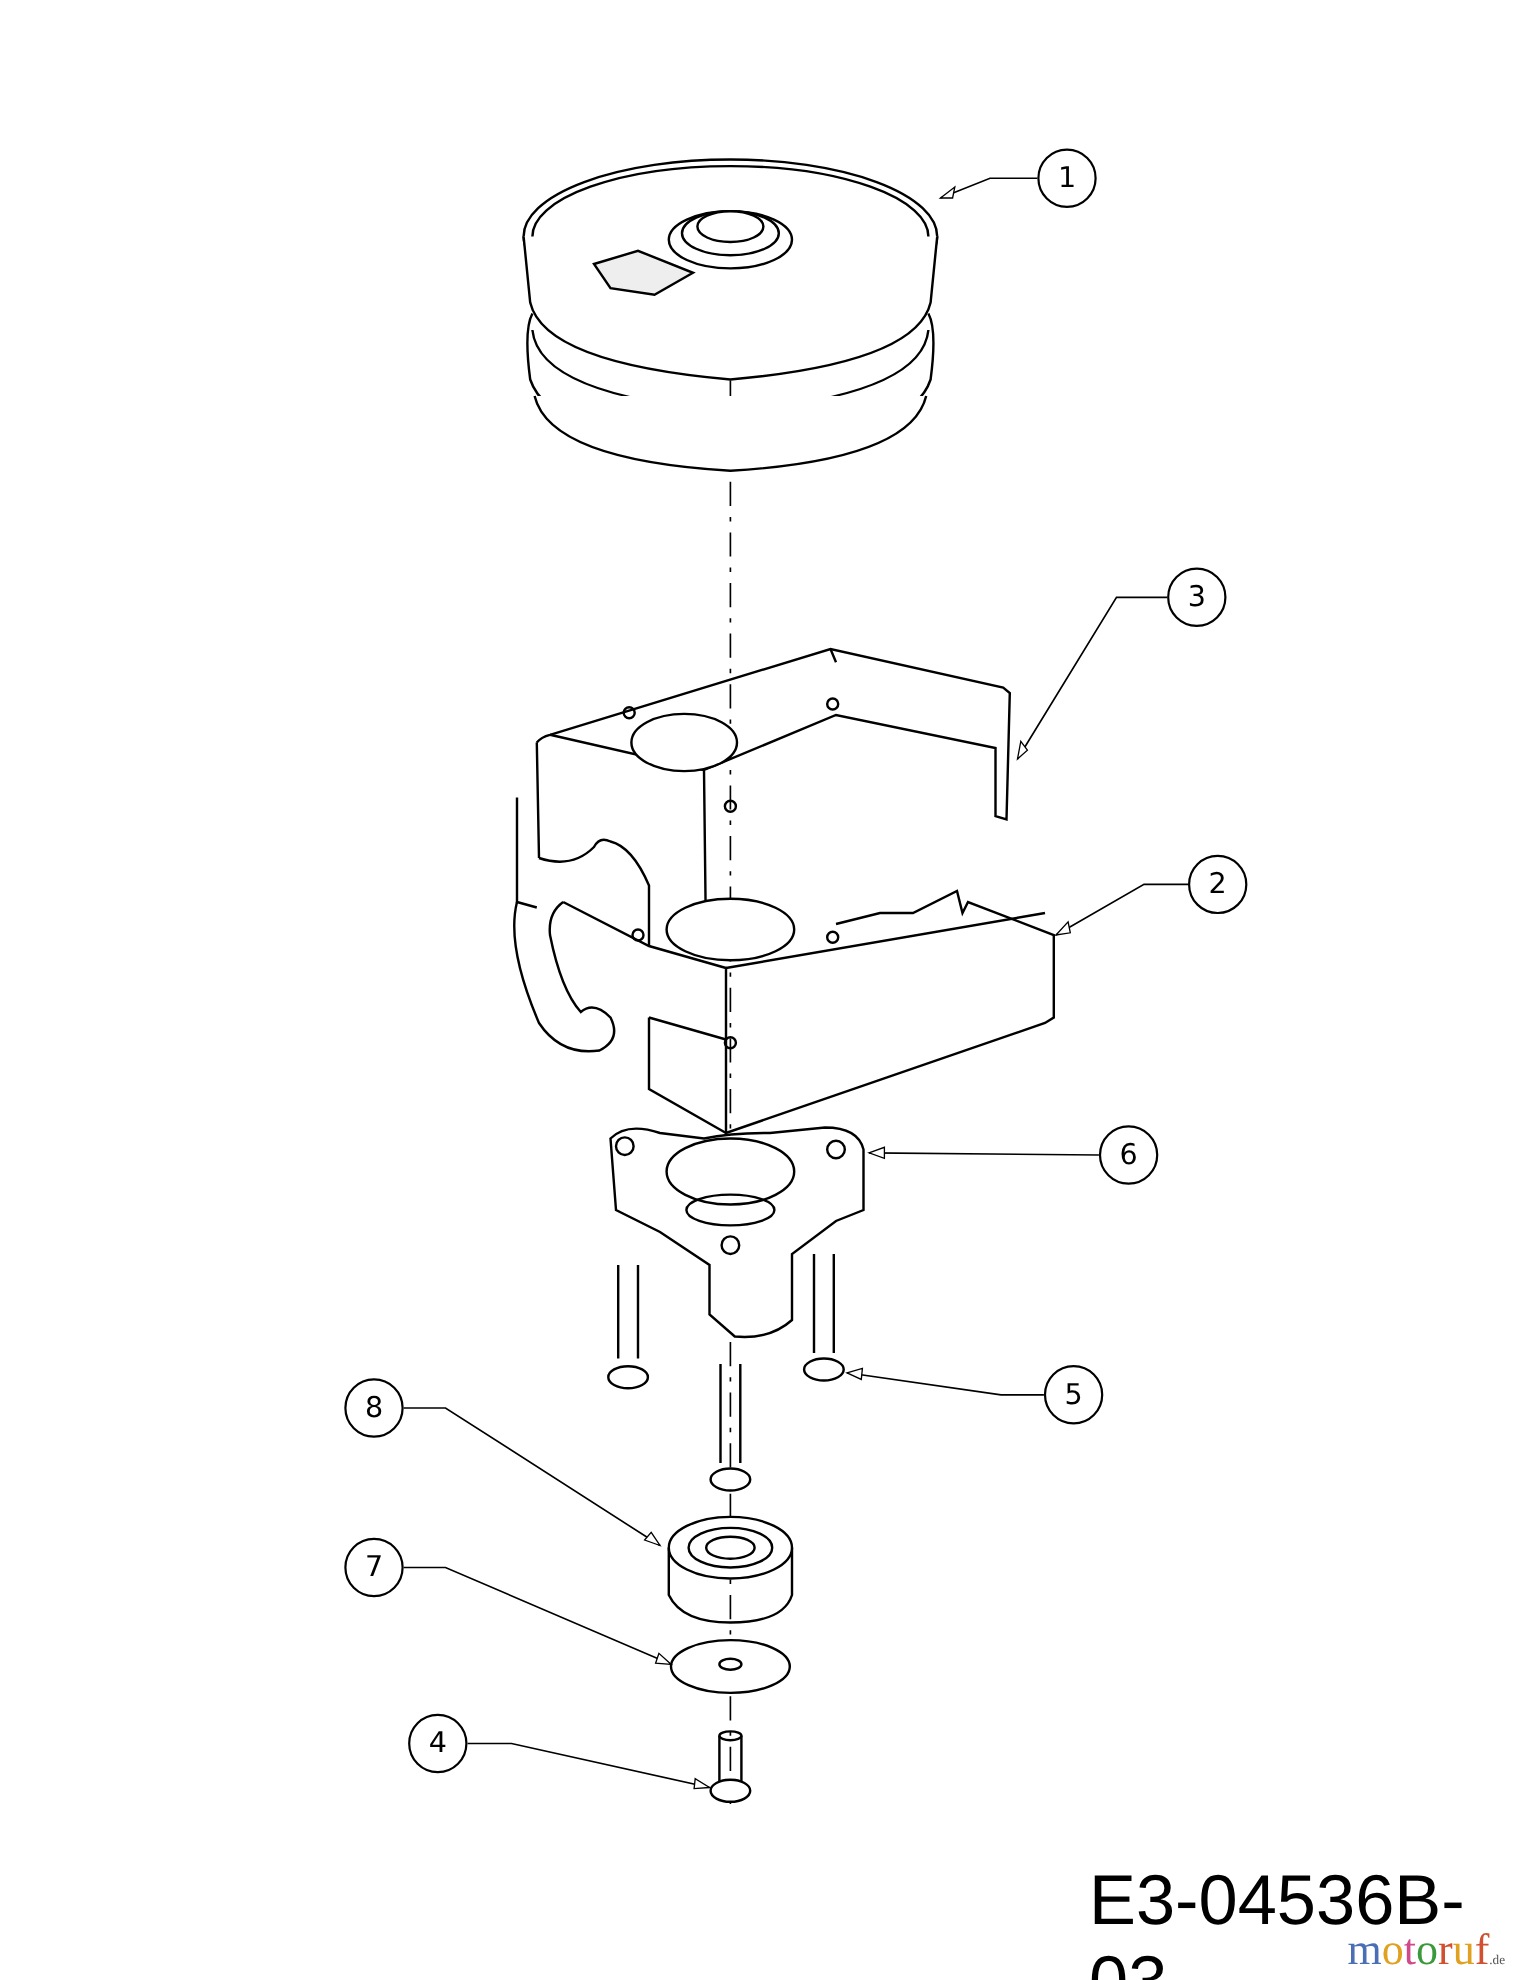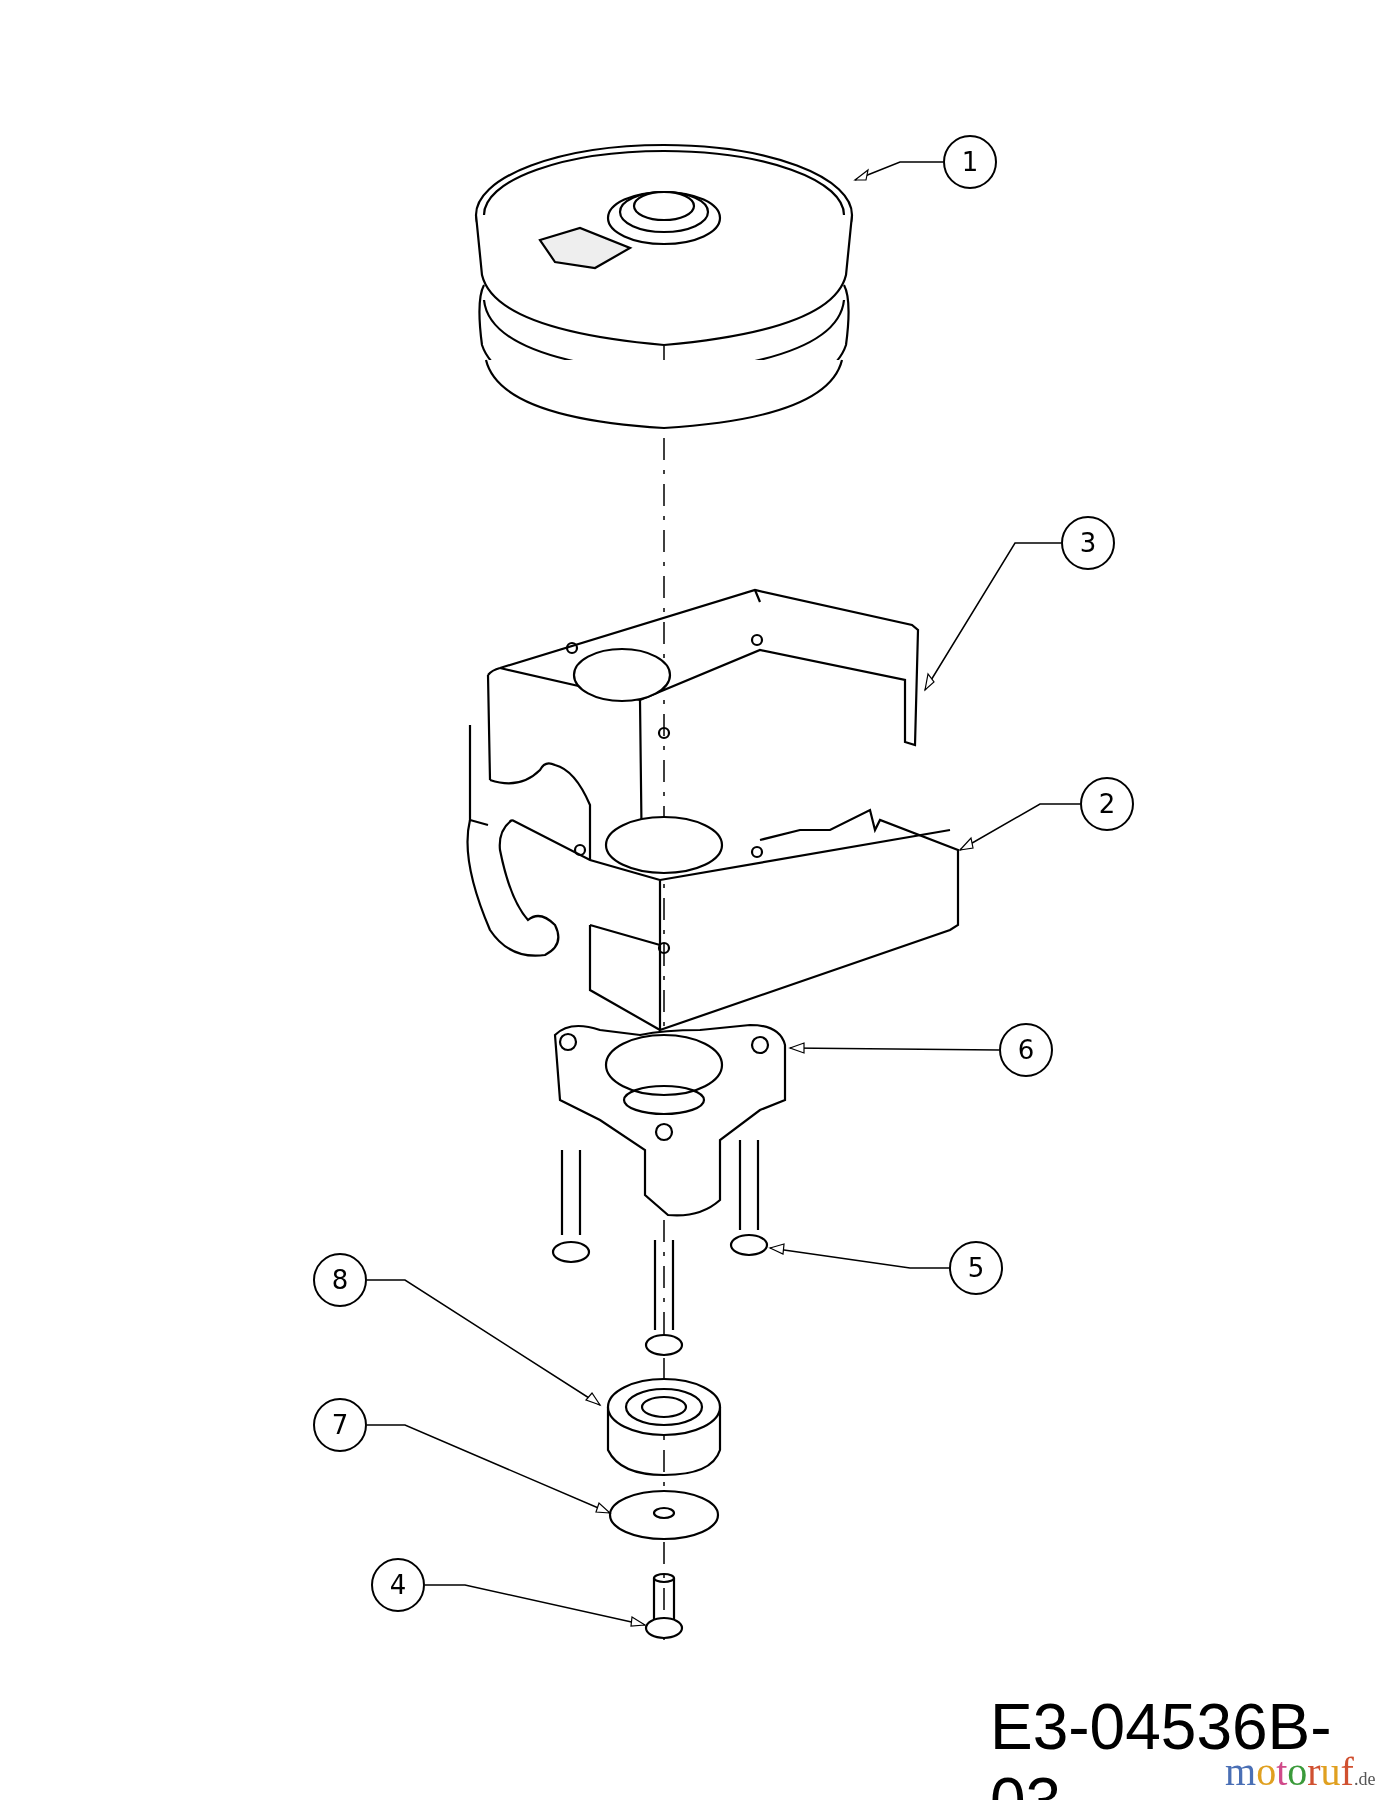--- a/index.html
+++ b/index.html
@@ -2,21 +2,21 @@
 <html><head>
 <meta charset="utf-8">
 <style>
   html,body{margin:0;padding:0;background:#fff;}
   .page{position:relative;width:1390px;height:1800px;background:#fff;overflow:hidden;}
   svg.draw{position:absolute;left:0;top:0;}
   .callout{position:absolute;width:54px;height:54px;border:2px solid #000;border-radius:50%;box-sizing:border-box;
     display:flex;align-items:center;justify-content:center;font-family:"DejaVu Sans",sans-serif;font-size:26px;color:#000;background:#fff;}
   .code{position:absolute;left:990px;top:1690px;font-family:"Liberation Sans",sans-serif;font-size:64px;color:#000;letter-spacing:0px;}
   .wm{position:absolute;left:1225px;top:1750px;font-family:"Liberation Serif",serif;font-size:40px;line-height:44px;}
-  .wm .de{font-size:18px;color:#555;}
+  .wm .de{font-size:12px;color:#555;}
 </style>
 </head>
 <body>
 
 <div class="page">
   <svg class="draw" width="1390" height="1800" viewBox="0 0 1390 1800">
     <g fill="none" stroke="#000" stroke-width="2.2">
 
       <line x1="664" y1="300" x2="664" y2="1640" stroke-dasharray="22,10,4,10" stroke-width="1.5"></line>
 

